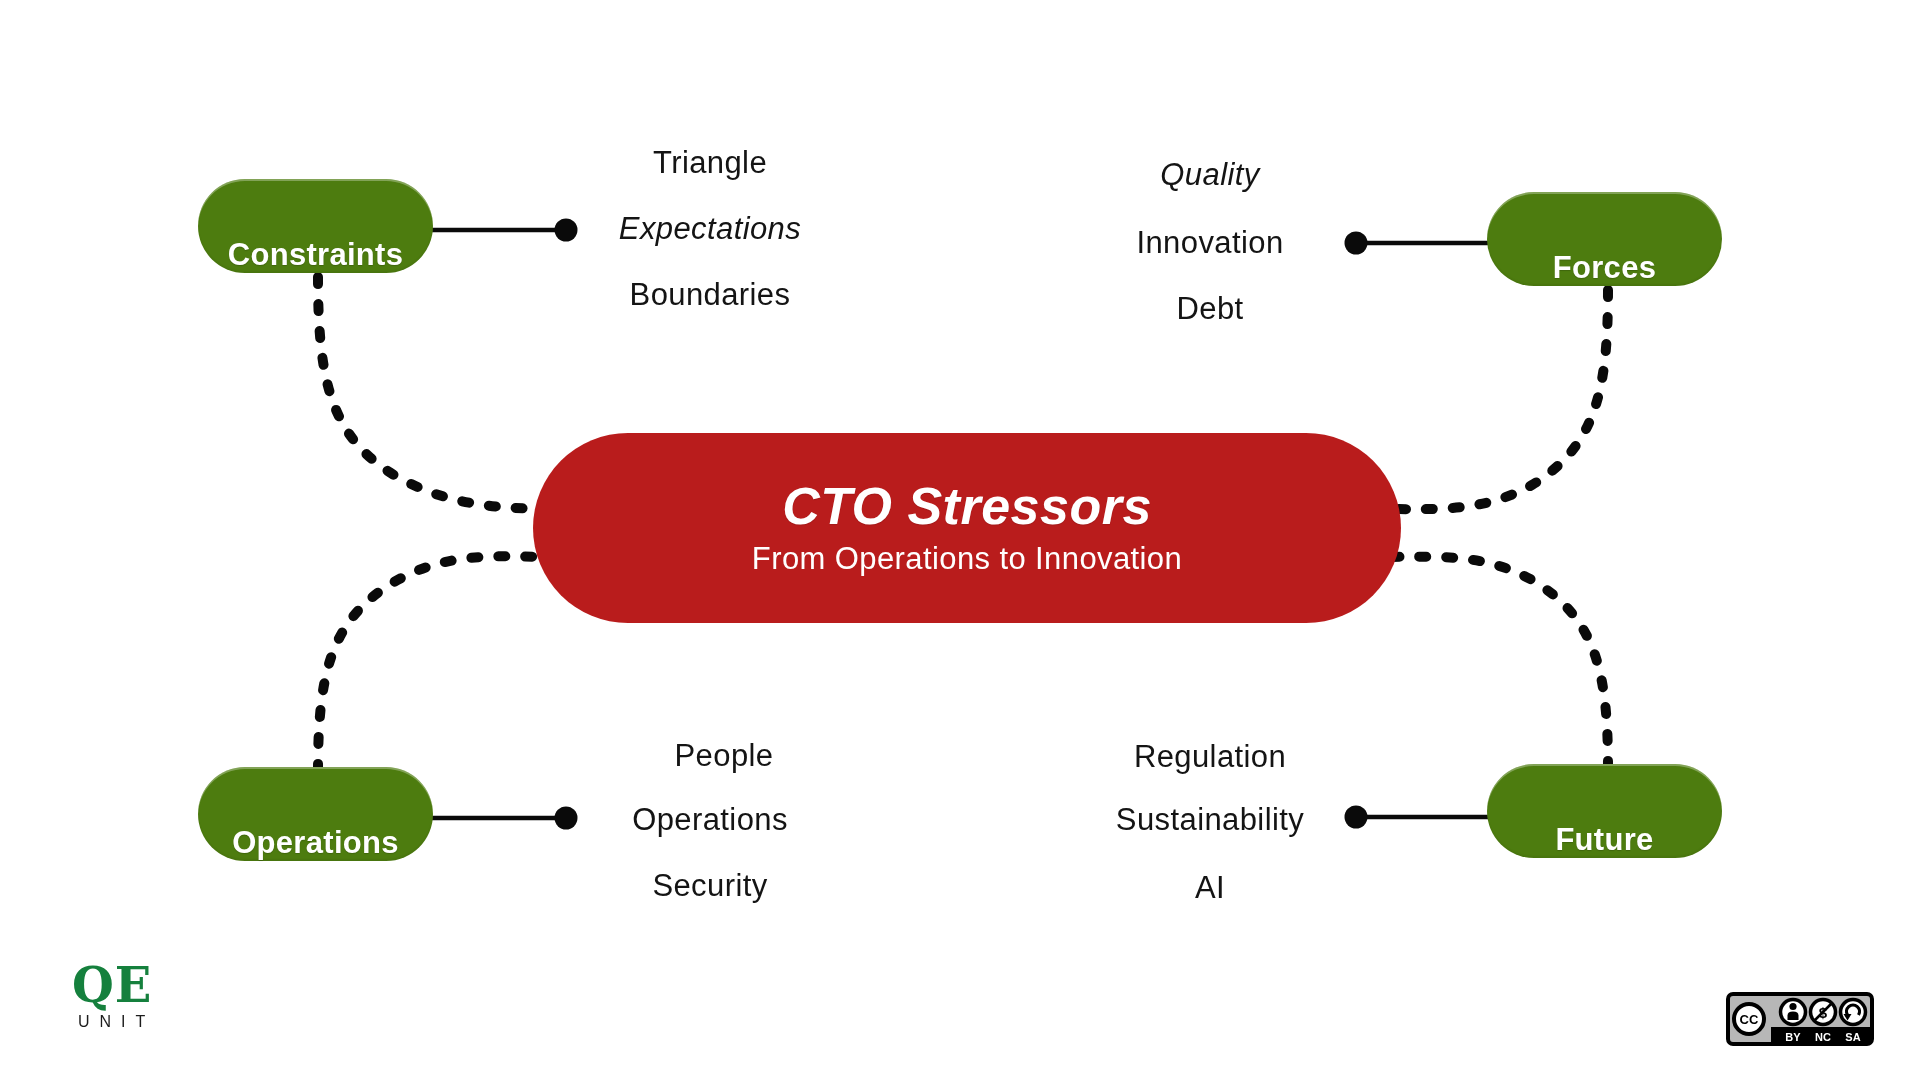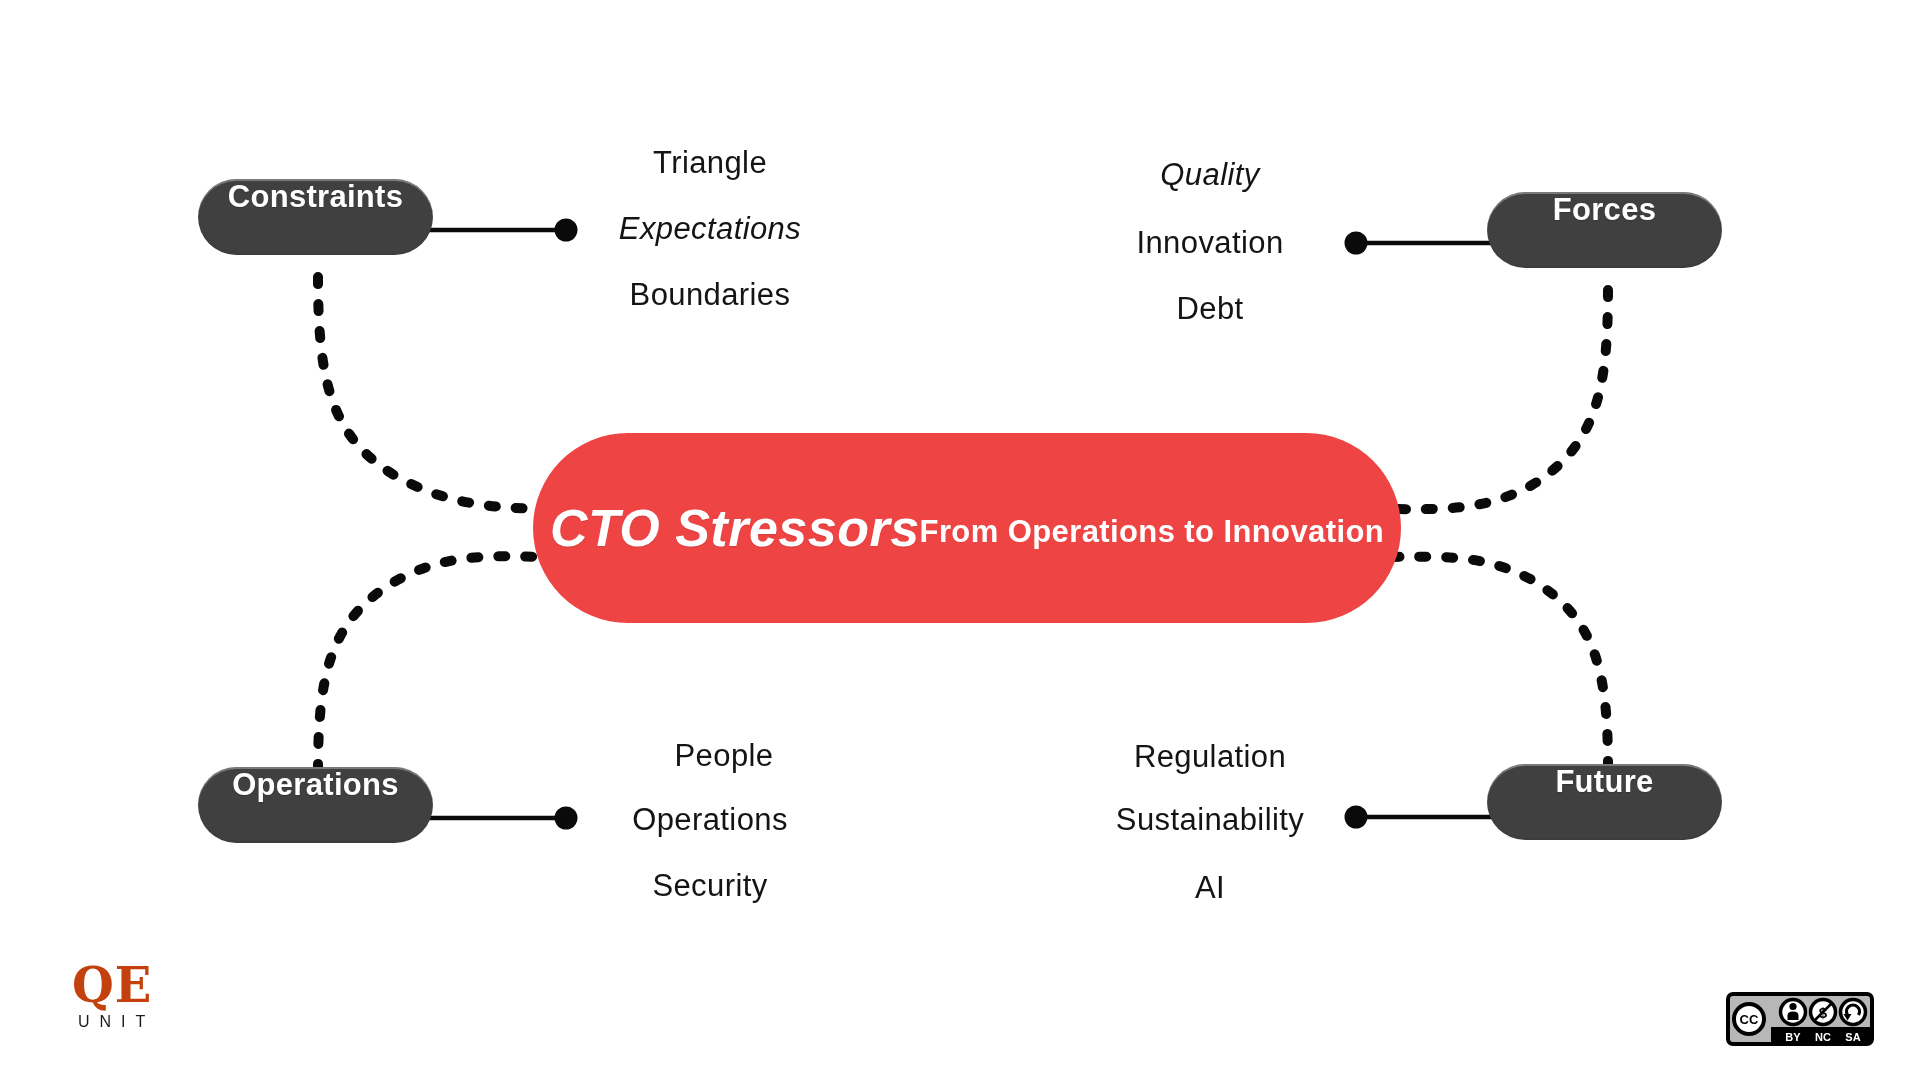--- a/index.html
+++ b/index.html
@@ -2,50 +2,50 @@
 <html><head>
 <meta charset="utf-8">
 <style>
   html,body{margin:0;padding:0;background:#ffffff;}
   .canvas{
     position:relative;width:1920px;height:1080px;background:#ffffff;overflow:hidden;
     font-family:"Liberation Sans",sans-serif;
   }
   svg.connectors{position:absolute;left:0;top:0;width:1920px;height:1080px;}
   .node{
-    position:absolute;width:235px;height:76px;border-radius:51px;
-    background:#404040;display:flex;align-items:flex-start;justify-content:center;
+    position:absolute;width:235px;height:94px;border-radius:51px;
+    background:#4d7c0f;display:flex;align-items:flex-end;justify-content:center;
     box-shadow:inset 0 2px 0 rgba(255,255,255,.30), inset 0 -2px 2px rgba(0,0,0,.06);
   }
   .node span{
     color:#ffffff;font-weight:bold;font-size:31px;letter-spacing:.3px;
     text-shadow:0 1px 1px rgba(0,0,0,.18);white-space:nowrap;
   }
   .node-constraints{left:198px;top:179px;}
   .node-forces{left:1487px;top:192px;}
   .node-operations{left:198px;top:767px;}
   .node-future{left:1487px;top:764px;}
   .center-pill{
     position:absolute;left:533px;top:433px;width:868px;height:190px;border-radius:95px;
-    background:#ef4444;display:flex;flex-direction:row;align-items:center;justify-content:center;
+    background:#b91c1c;display:flex;flex-direction:column;align-items:center;justify-content:center;
     color:#ffffff;text-align:center;
   }
   .center-title{
     font-size:52px;font-weight:bold;font-style:italic;letter-spacing:.5px;line-height:1.05;
     text-shadow:0 1px 1px rgba(0,0,0,.12);white-space:nowrap;
   }
-  .center-sub{font-size:31px;font-weight:700;margin-top:8px;letter-spacing:.4px;white-space:nowrap;}
+  .center-sub{font-size:31px;font-weight:400;margin-top:8px;letter-spacing:.4px;white-space:nowrap;}
   .item{
     position:absolute;transform:translate(-50%,-50%);font-size:31px;color:#141414;
     letter-spacing:.4px;white-space:nowrap;
   }
   .logo{position:absolute;left:72px;top:960px;}
   .logo-qe{
     font-family:"DejaVu Serif",serif;font-weight:bold;font-size:48px;line-height:1.05;
-    color:#c2410c;letter-spacing:1px;
+    color:#15803d;letter-spacing:1px;
   }
   .logo-unit{
     font-size:16px;letter-spacing:10px;color:#1c1c1c;margin-top:3px;margin-left:6px;font-weight:400;
   }
   .cc-badge{position:absolute;left:1726px;top:992px;}
 </style>
 </head>
 <body>
 
 <div class="canvas">

